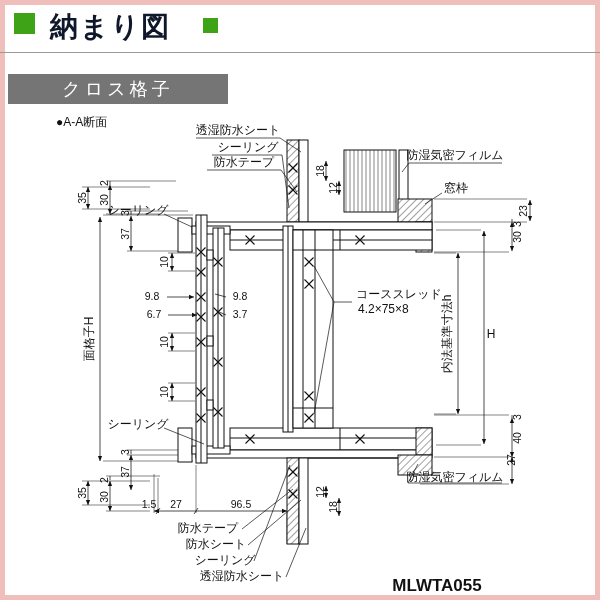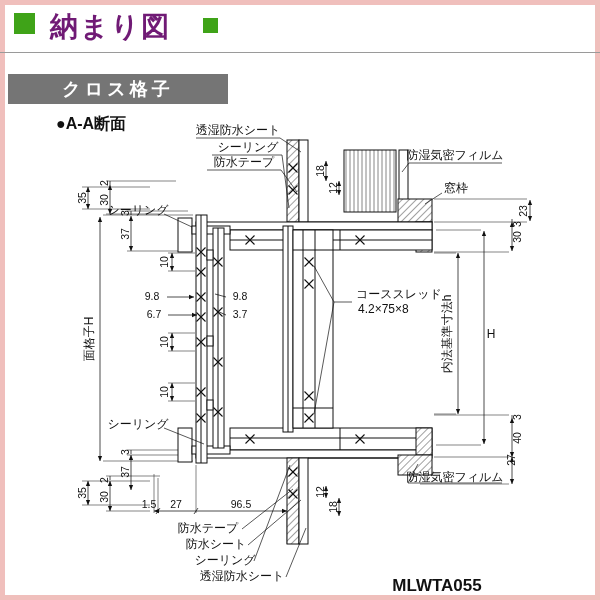--- a/index.html
+++ b/index.html
@@ -1,28 +1,28 @@
 <!DOCTYPE html>
 <html><head>
 <meta charset="utf-8">
 <style>
   *{margin:0;padding:0;box-sizing:border-box}
   html,body{width:600px;height:600px}
   body{font-family:"Liberation Sans","DejaVu Sans",sans-serif;background:#fff}
   .page{position:relative;width:600px;height:600px;background:#fff;
         box-shadow:inset 0 0 0 5px #f0bfbc;overflow:hidden}
   .sq-lg{position:absolute;left:14px;top:13px;width:21px;height:21px;background:#3fa318}
-  .title{position:absolute;left:50px;top:8px;font-size:28px;font-weight:700;color:#701a75;letter-spacing:2px}
+  .title{position:absolute;left:50px;top:8px;font-size:28px;font-weight:700;color:#0f172a;letter-spacing:2px}
   .sq-sm{position:absolute;left:203px;top:18px;width:15px;height:15px;background:#3fa318}
   .unit{position:absolute;left:232px;top:18px;font-size:14px;color:#222}
   .rule{position:absolute;left:0;top:52px;width:600px;height:1px;background:#9a9a9a}
   .section-bar{position:absolute;left:8px;top:74px;width:220px;height:30px;background:#757575;
-               color:#fff;font-size:18px;font-weight:700;display:flex;align-items:center;
+               color:#fff;font-size:18px;font-weight:400;display:flex;align-items:center;
                justify-content:center;letter-spacing:4px}
-  .view-label{position:absolute;left:56px;top:114px;font-size:16px;font-weight:700;color:#111}
+  .view-label{position:absolute;left:56px;top:114px;font-size:12px;font-weight:400;color:#111}
   svg.drw{position:absolute;left:0;top:0;width:600px;height:600px}
   .drw text{fill:#111;font-family:"Liberation Sans","DejaVu Sans",sans-serif}
   .drw .dimtxt{font-size:10.5px}
   .drw .lbl{font-size:12px}
   .drw .code{font-size:17px;font-weight:700}
 </style>
 </head>
 <body>
 
 <div class="page">

